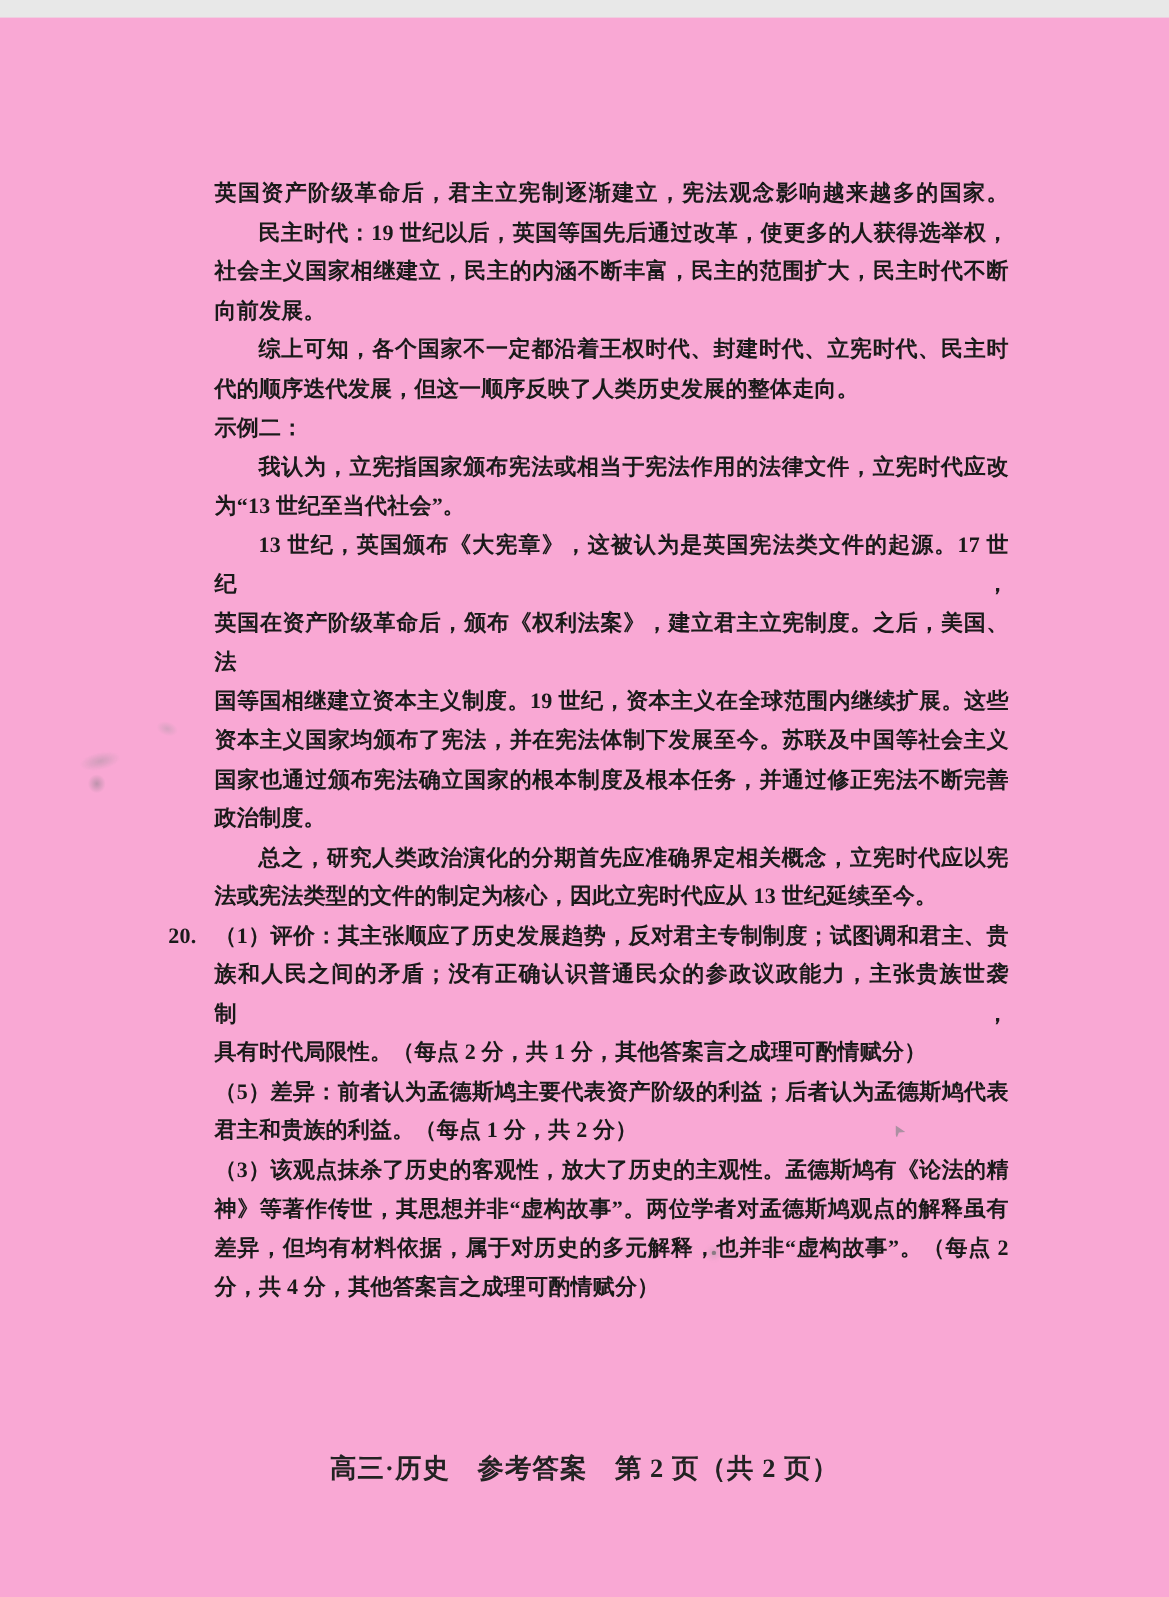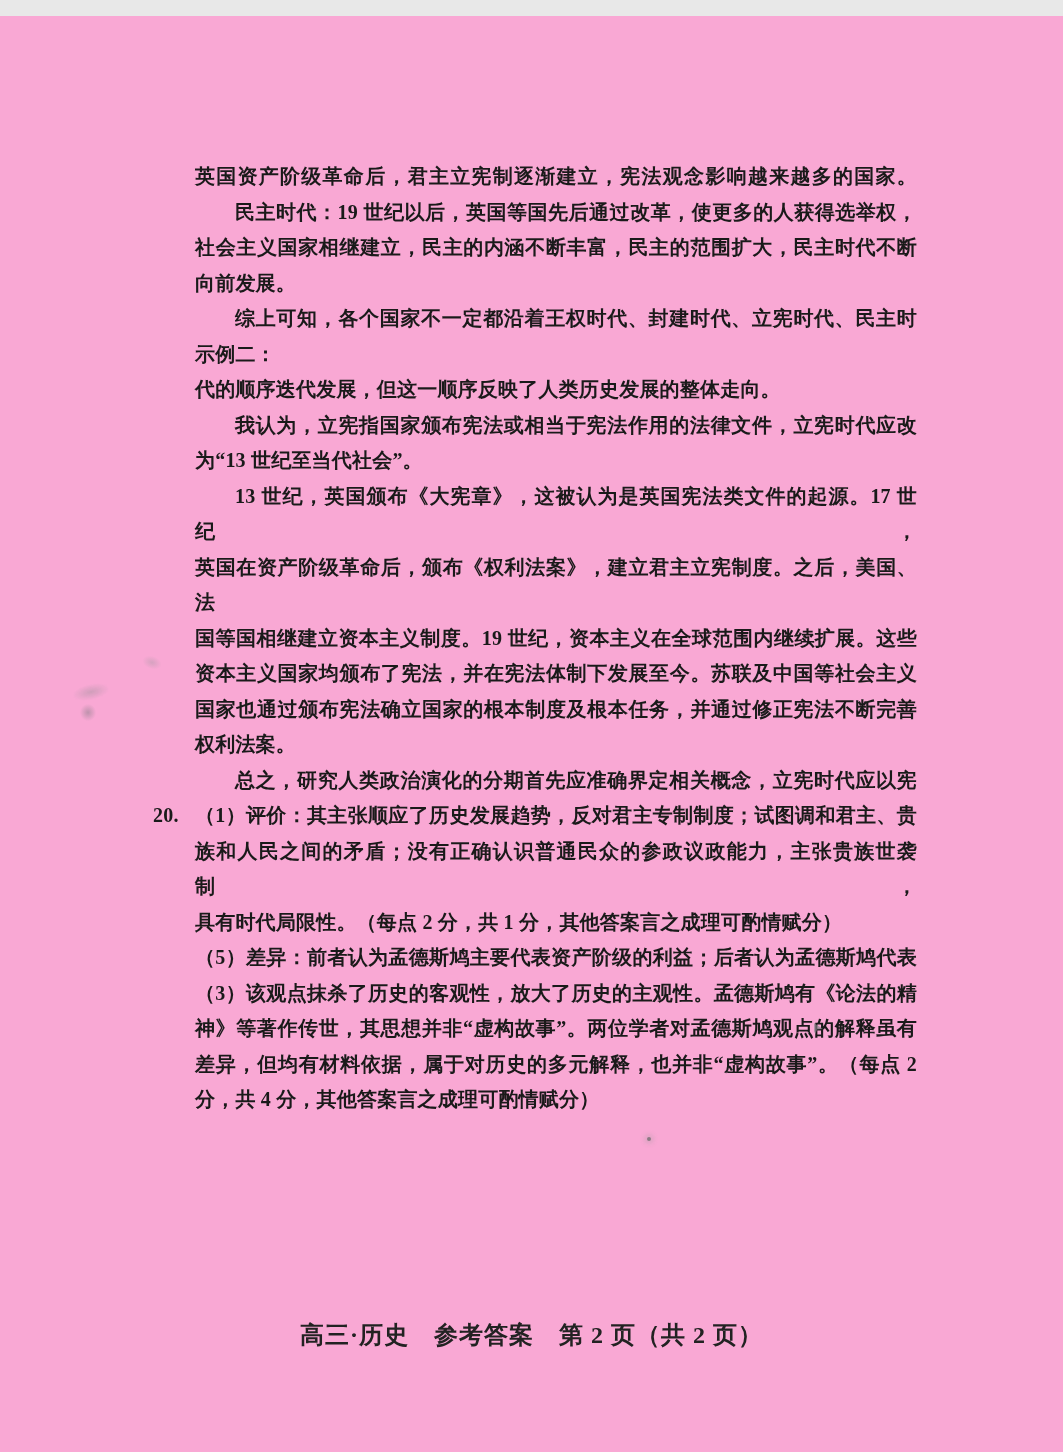--- a/index.html
+++ b/index.html
@@ -100,37 +100,39 @@
 <body>
 
 <div class="page">
 
   <main class="content">
     <div class="line just">英国资产阶级革命后，君主立宪制逐渐建立，宪法观念影响越来越多的国家。</div>
     <div class="line just indent">民主时代：19 世纪以后，英国等国先后通过改革，使更多的人获得选举权，</div>
     <div class="line just">社会主义国家相继建立，民主的内涵不断丰富，民主的范围扩大，民主时代不断</div>
     <div class="line">向前发展。</div>
     <div class="line just indent">综上可知，各个国家不一定都沿着王权时代、封建时代、立宪时代、民主时</div>
+    <div class="line">代的顺序迭代发展，但这一顺序反映了人类历史发展的整体走向。</div>
     <div class="line">示例二：</div>
-    <div class="line">代的顺序迭代发展，但这一顺序反映了人类历史发展的整体走向。</div>
     <div class="line just indent">我认为，立宪指国家颁布宪法或相当于宪法作用的法律文件，立宪时代应改</div>
     <div class="line">为“13 世纪至当代社会”。</div>
     <div class="line just indent">13 世纪，英国颁布《大宪章》，这被认为是英国宪法类文件的起源。17 世纪，</div>
     <div class="line just">英国在资产阶级革命后，颁布《权利法案》，建立君主立宪制度。之后，美国、法</div>
     <div class="line just">国等国相继建立资本主义制度。19 世纪，资本主义在全球范围内继续扩展。这些</div>
     <div class="line just">资本主义国家均颁布了宪法，并在宪法体制下发展至今。苏联及中国等社会主义</div>
     <div class="line just">国家也通过颁布宪法确立国家的根本制度及根本任务，并通过修正宪法不断完善</div>
-    <div class="line">权利法案。</div>
+    <div class="line">政治制度。</div>
     <div class="line just indent">总之，研究人类政治演化的分期首先应准确界定相关概念，立宪时代应以宪</div>
+    <div class="line">法或宪法类型的文件的制定为核心，因此立宪时代应从 13 世纪延续至今。</div>
 
     <div class="line just rel"><span class="qnum">20.</span><span>（1）评价：其主张顺应了历史发展趋势，反对君主专制制度；试图调和君主、贵</span></div>
 
     <div class="line just">族和人民之间的矛盾；没有正确认识普通民众的参政议政能力，主张贵族世袭制，</div>
     <div class="line">具有时代局限性。（每点 2 分，共 1 分，其他答案言之成理可酌情赋分）</div>
     <div class="line just">（5）差异：前者认为孟德斯鸠主要代表资产阶级的利益；后者认为孟德斯鸠代表</div>
+    <div class="line">君主和贵族的利益。（每点 1 分，共 2 分）</div>
     <div class="line just">（3）该观点抹杀了历史的客观性，放大了历史的主观性。孟德斯鸠有《论法的精</div>
     <div class="line just">神》等著作传世，其思想并非“虚构故事”。两位学者对孟德斯鸠观点的解释虽有</div>
     <div class="line just">差异，但均有材料依据，属于对历史的多元解释，也并非“虚构故事”。（每点 2</div>
     <div class="line">分，共 4 分，其他答案言之成理可酌情赋分）</div>
   </main>
 
   <footer class="footer">高三·历史　参考答案　第 2 页（共 2 页）</footer>
 
   <div class="smudge-a"></div>
   <div class="smudge-b"></div>

